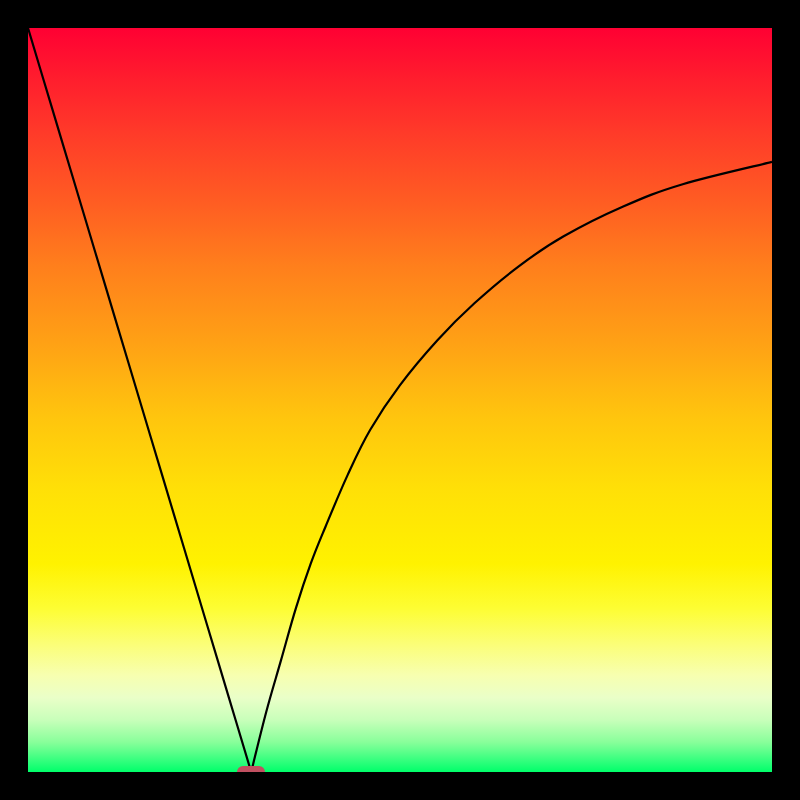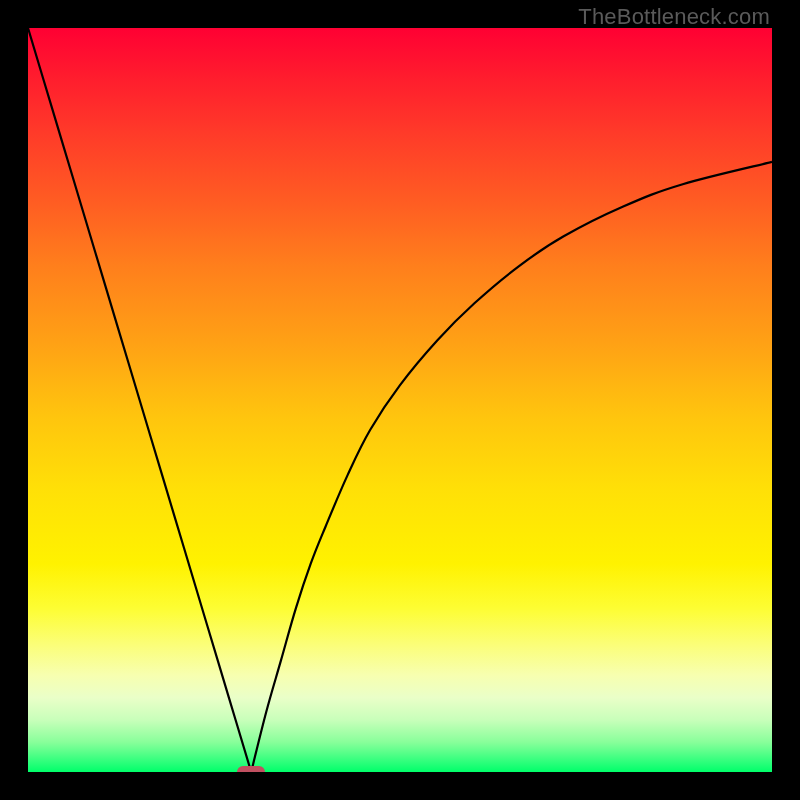--- a/index.html
+++ b/index.html
@@ -83,14 +83,13 @@
     <div class="gradient-bg"></div>
 
     <svg class="curve-svg" viewBox="0 0 744 744" preserveAspectRatio="none">
       <path id="curve-left" fill="none" stroke="#000" stroke-width="2.2" d="M 0 0 C 4.0176 13.391999999999996, 14.2848 47.615999999999985, 22.32 74.39999999999998 C 30.3552 101.18399999999997, 36.604800000000004 122.01599999999995, 44.64 148.79999999999995 C 52.6752 175.58399999999997, 58.92479999999999 196.41600000000003, 66.96 223.20000000000005 C 74.9952 249.98400000000007, 81.2448 270.81600000000003, 89.28 297.6 C 97.3152 324.384, 103.56479999999999 345.216, 111.6 372 C 119.6352 398.784, 125.88479999999998 419.616, 133.92 446.4 C 141.9552 473.18399999999997, 148.20479999999998 494.01599999999996, 156.23999999999998 520.8 C 164.27519999999998 547.584, 170.5248 568.416, 178.56 595.2 C 186.5952 621.984, 192.84480000000002 642.816, 200.88000000000002 669.6 C 208.91520000000003 696.384, 219.1824 730.608, 223.2 744"></path>
       <path id="curve-right" fill="none" stroke="#000" stroke-width="2.2" d="M 223.2 744 C 225.8784 733.2864, 232.72320000000002 704.568, 238.08 684.48 C 243.4368 664.392, 247.60320000000002 651.1487999999999, 252.96 632.4 C 258.3168 613.6512, 262.48319999999995 597.7295999999999, 267.84 580.3199999999999 C 273.1968 562.9104, 277.3632 550.4111999999999, 282.72 535.68 C 288.07680000000005 520.9488, 290.904 514.5504, 297.6 498.48 C 304.29600000000005 482.4096, 311.88480000000004 463.8096, 319.92 446.4 C 327.9552 428.99039999999997, 332.86560000000003 417.8304, 342.24 401.76 C 351.6144 385.6896, 359.9472 373.1904, 372 357.12 C 384.0528 341.0496, 395.80800000000005 327.2112, 409.20000000000005 312.48 C 422.59200000000004 297.7488, 431.6688 288.67199999999997, 446.4 275.28 C 461.1312 261.888, 474.9696 250.13279999999997, 491.04 238.07999999999998 C 507.1104 226.0272, 516.9312 219.03360000000006, 535.68 208.32000000000005 C 554.4287999999999 197.60640000000004, 573.7728000000001 187.93439999999995, 595.2 178.55999999999995 C 616.6272 169.18559999999994, 627.936 164.27519999999998, 654.72 156.24 C 681.504 148.20480000000003, 727.9296 137.93760000000006, 744 133.92000000000007"></path>
     </svg>
 
     <div id="min-marker" class="minimum-marker" style="left: 223.2px; top: 744px; background: rgb(192, 80, 96);"></div>
   </div>
 
-  <div class="watermark">TheBottleneck.com</div>
 </div>
 
 </body></html>

